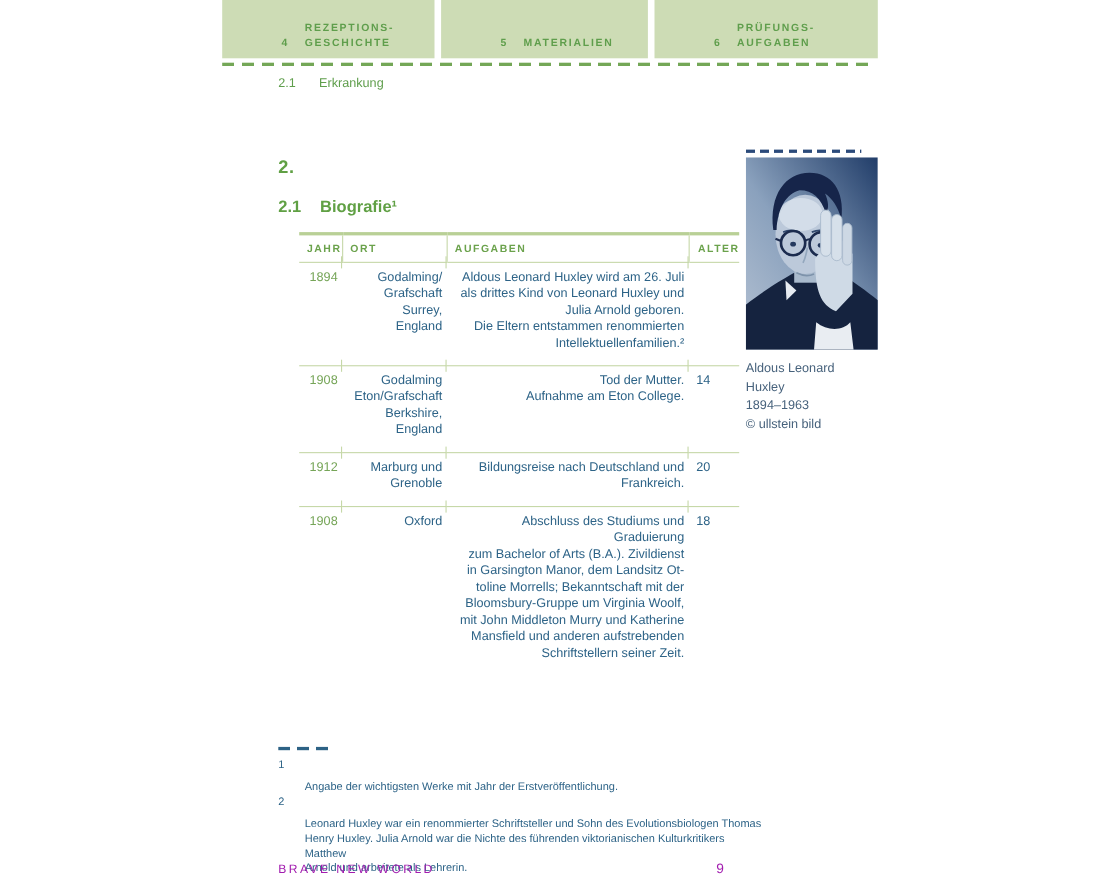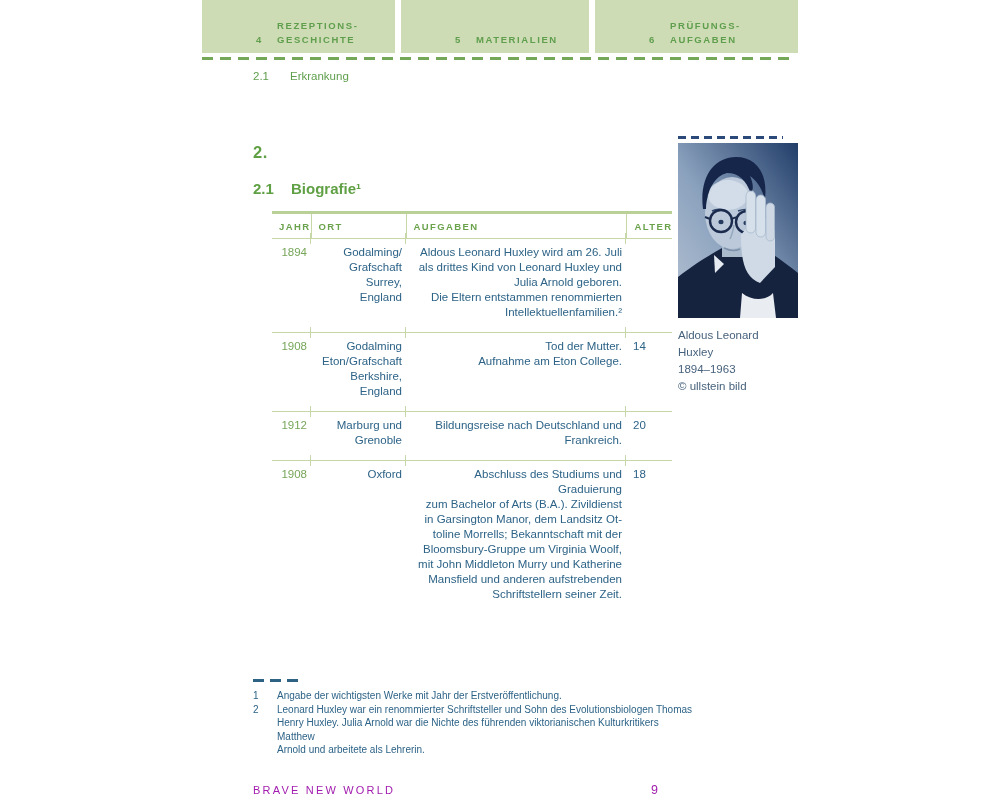--- a/index.html
+++ b/index.html
@@ -82,21 +82,21 @@
   .caption { margin-top:9px; color:#47627c; font-size:11.5px; line-height:17px; white-space:pre-line; }
 
   
   .footnotes { position:absolute; left:253px; top:679px; width:445px; }
   .fn-rule {
     width:48px; height:3px; margin-bottom:7px;
     background:repeating-linear-gradient(90deg,#2d6285 0 11px,transparent 11px 17px);
   }
   .footnote { display:flex; color:#2d6387; font-size:10px; line-height:13.5px; }
   .fn-num { width:24px; flex:none; }
-  .fn-text { white-space:pre-line; }
+  .fn-text { white-space:pre-line;margin-top:20px; }
 
   
   .footer {
     position:absolute; left:253px; top:783px; width:405px;
     display:flex; justify-content:space-between; align-items:baseline; color:#a21caf;
   }
   .footer-title { font-size:11px; letter-spacing:2.2px; }
   .footer-page { font-size:12.5px; }
 </style>
 </head>

